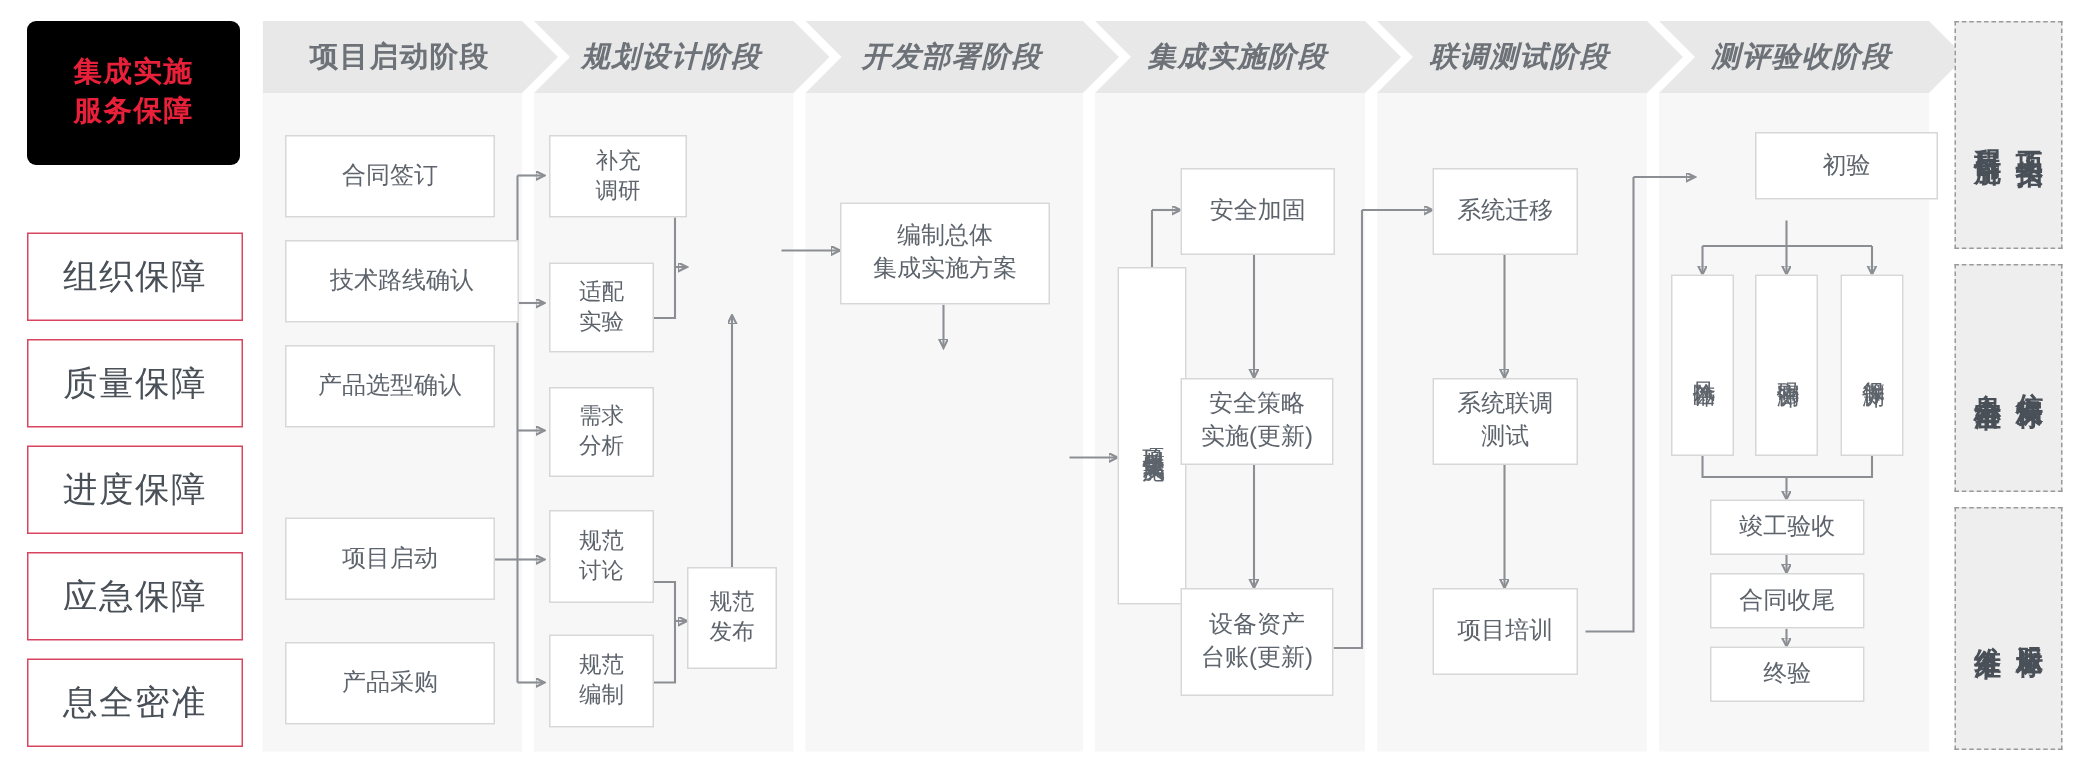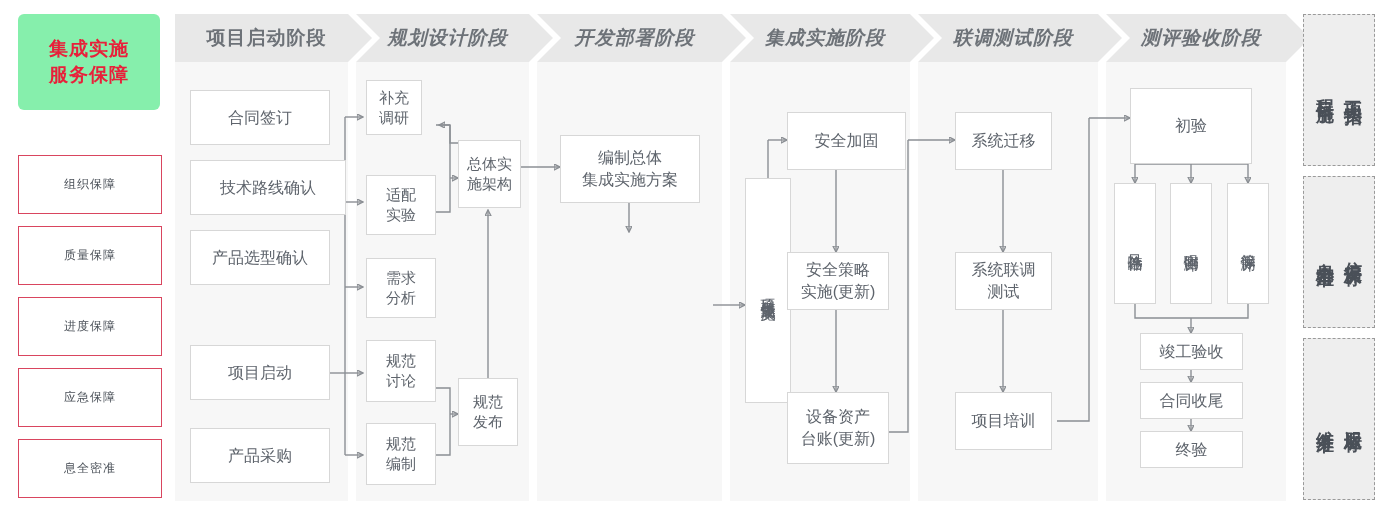--- a/index.html
+++ b/index.html
@@ -7,30 +7,30 @@
     width:1391px;height:515px;
     background:#ffffff;
     font-family:"Liberation Sans","DejaVu Sans",sans-serif;
     overflow:hidden;
   }
   #root{position:relative;width:1391px;height:515px;}
 
   
   .side-head{
     position:absolute;left:18px;top:14px;width:142px;height:96px;
-    background:#86efac;border-radius:6px;
+    background:#000000;border-radius:6px;
     display:flex;align-items:center;justify-content:center;
     color:#e8203a;font-weight:bold;font-size:19px;line-height:26px;
     text-align:center;letter-spacing:1px;
   }
   .side-item{
     position:absolute;left:18px;width:142px;height:57px;
     background:#ffffff;border:1.4px solid #d9455f;
     display:flex;align-items:center;justify-content:center;
-    color:#4a5058;font-size:12px;letter-spacing:1px;
+    color:#4a5058;font-size:23px;letter-spacing:1px;
   }
 
   
   .stage-body{
     position:absolute;top:62px;height:439px;
     background:#f7f7f7;
   }
   .stage-head{
     position:absolute;top:14px;height:48px;
     background:#e8e8e8;
@@ -185,62 +185,59 @@
 
     <line x1="1191" y1="419" x2="1191" y2="431" marker-end="url(#ah)"></line>
   </svg>
 
   <div class="node" style="left:190px;top:90px;width:140px;height:55px">合同签订</div>
   <div class="node" style="left:190px;top:160px;width:156px;height:55px">技术路线确认</div>
   <div class="node" style="left:190px;top:230px;width:140px;height:55px">产品选型确认</div>
   <div class="node" style="left:190px;top:345px;width:140px;height:55px">项目启动</div>
   <div class="node" style="left:190px;top:428px;width:140px;height:55px">产品采购</div>
 
-  <div class="node sm" style="left:366px;top:80px;width:56px;height:55px">
+  <div class="node sm" style="left:366px;top:90px;width:92px;height:55px">
     <div><span>补充</span><br><span>调研</span></div>
   </div>
   <div class="node sm" style="left:366px;top:175px;width:70px;height:60px">
     <div><span>适配</span><br><span>实验</span></div>
   </div>
   <div class="node sm" style="left:366px;top:258px;width:70px;height:60px">
     <div><span>需求</span><br><span>分析</span></div>
   </div>
   <div class="node sm" style="left:366px;top:340px;width:70px;height:62px">
     <div><span>规范</span><br><span>讨论</span></div>
   </div>
   <div class="node sm" style="left:366px;top:423px;width:70px;height:62px">
     <div><span>规范</span><br><span>编制</span></div>
   </div>
-  <div class="node sm" style="left:458px;top:140px;width:63px;height:68px">
-    <div><span>总体实</span><br><span>施架构</span></div>
-  </div>
   <div class="node sm" style="left:458px;top:378px;width:60px;height:68px">
     <div><span>规范</span><br><span>发布</span></div>
   </div>
 
   <div class="node" style="left:560px;top:135px;width:140px;height:68px">
     <div><span>编制总体</span><br><span>集成实施方案</span></div>
   </div>
 
   <div class="node sm vert" style="left:745px;top:178px;width:46px;height:225px">项目整体集成实施</div>
-  <div class="node" style="left:787px;top:112px;width:119px;height:58px">安全加固</div>
+  <div class="node" style="left:787px;top:112px;width:103px;height:58px">安全加固</div>
   <div class="node" style="left:787px;top:252px;width:102px;height:58px">
     <div><span>安全策略</span><br><span>实施(更新)</span></div>
   </div>
   <div class="node" style="left:787px;top:392px;width:102px;height:72px">
     <div><span>设备资产</span><br><span>台账(更新)</span></div>
   </div>
 
   <div class="node" style="left:955px;top:112px;width:97px;height:58px">系统迁移</div>
   <div class="node" style="left:955px;top:252px;width:97px;height:58px">
     <div><span>系统联调</span><br><span>测试</span></div>
   </div>
   <div class="node" style="left:955px;top:392px;width:97px;height:58px">项目培训</div>
 
-  <div class="node" style="left:1130px;top:88px;width:122px;height:76px">初验</div>
+  <div class="node" style="left:1170px;top:88px;width:122px;height:45px">初验</div>
   <div class="node sm vert" style="left:1114px;top:183px;width:42px;height:121px">风险评估</div>
   <div class="node sm vert" style="left:1170px;top:183px;width:42px;height:121px">密码测评</div>
   <div class="node sm vert" style="left:1227px;top:183px;width:42px;height:121px">等保测评</div>
   <div class="node" style="left:1140px;top:333px;width:103px;height:37px">竣工验收</div>
   <div class="node" style="left:1140px;top:382px;width:103px;height:37px">合同收尾</div>
   <div class="node" style="left:1140px;top:431px;width:103px;height:37px">终验</div>
 
   <div class="std-panel" style="top:14px;height:152px">
     <div class="std-text">
       <span>工项实指</span><br><span>程目施引</span>

